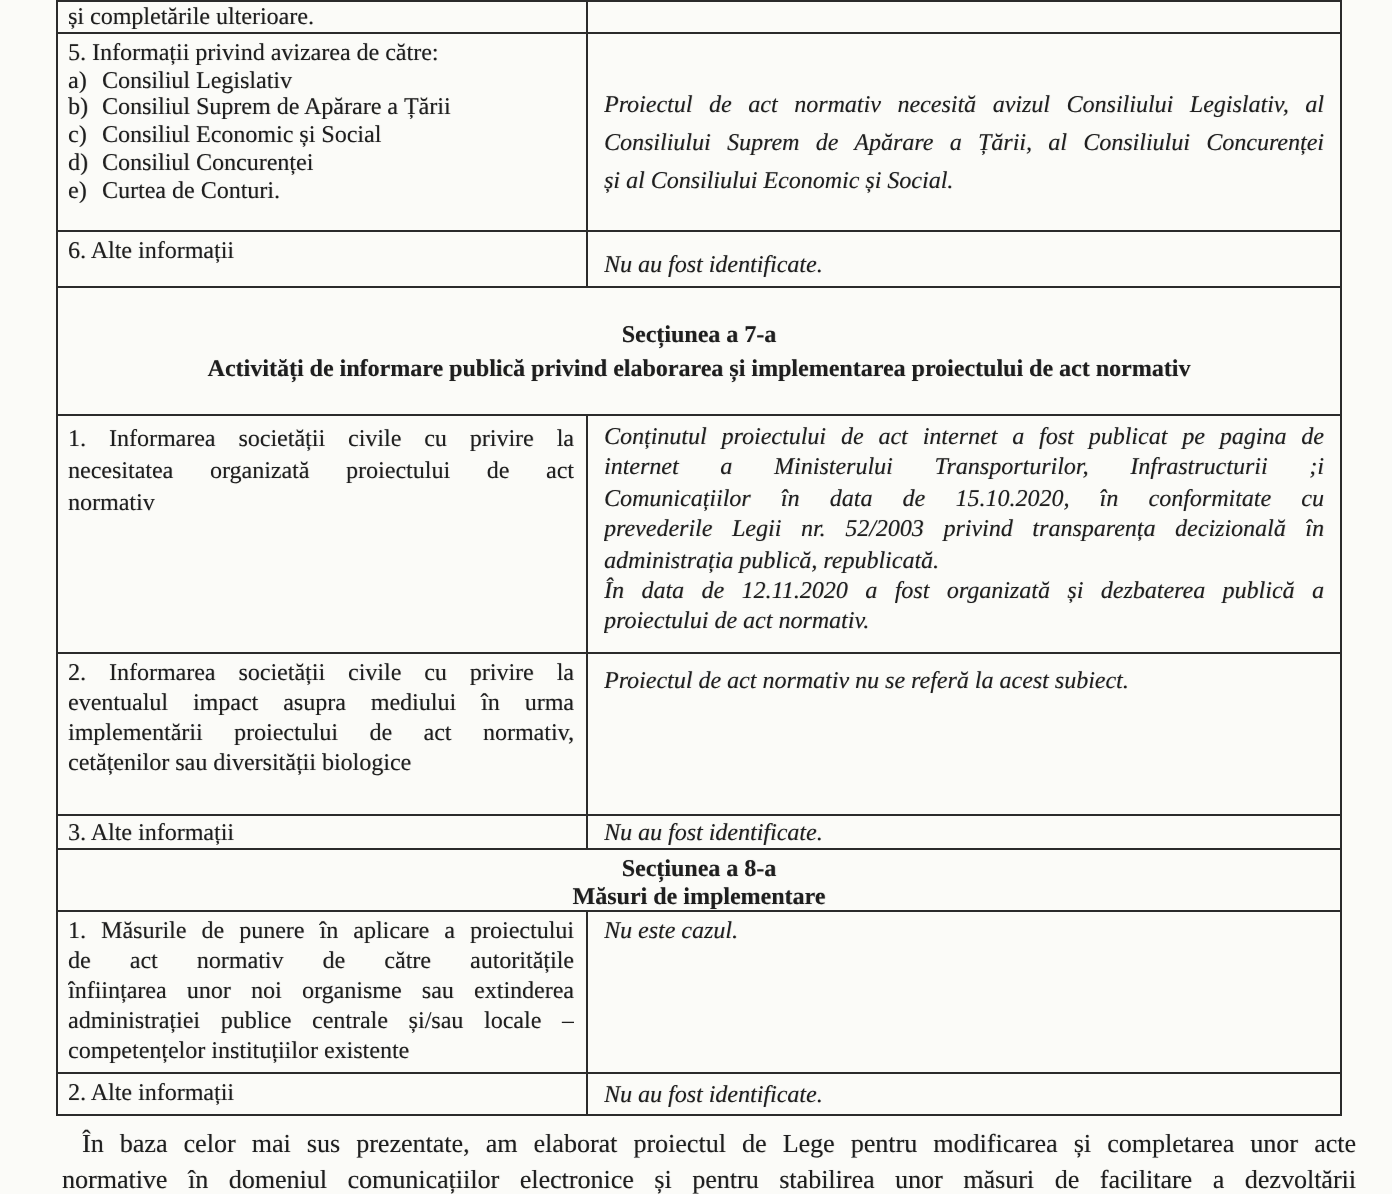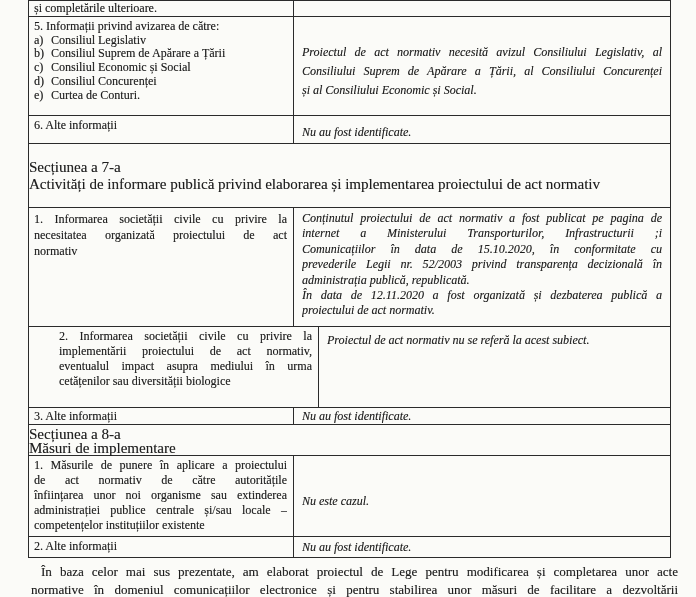--- a/index.html
+++ b/index.html
@@ -48,35 +48,35 @@
   
   .rowA{height:16px;}
   .rowA .c1{padding-top:1px;line-height:13px;}
   .row5{height:99px;}
   .row5 .c1{padding-top:3px;line-height:13.7px;}
   .row5 .c2{padding-top:26px;line-height:19px;}
   .row6{height:28px;justify-content:center;}
   .row6 .c2{padding-top:9px;}
   .sechdr{
     border-bottom:1px solid var(--border);
-    font-weight:normal;font-size:15px;
+    text-align:center;font-weight:bold;font-size:12px;
   }
   .sec7{height:64px;padding-top:15px;line-height:17px;}
   .sec8{height:31px;padding-top:2px;line-height:14px;}
   .r71{height:119px;}
   .r71 .c1{padding-top:4px;line-height:15.8px;}
   .r71 .c2{padding-top:3px;line-height:15.4px;}
   .r72{height:81px;}
-  .r72 .c1{padding-top:2px;line-height:15px;margin-left:25px;}
+  .r72 .c1{padding-top:2px;line-height:15px;}
   .r72 .c2{padding-top:6px;}
   .r73{height:17px;}
   .r73 .c1,.r73 .c2{padding-top:1px;line-height:14px;}
   .r81{height:81px;}
   .r81 .c1{padding-top:2px;line-height:15px;}
-  .r81 .c2{padding-top:2px;margin-top:36px;}
+  .r81 .c2{padding-top:2px;}
   .r82{height:21px;}
   .r82 .c1{padding-top:2px;}
   .r82 .c2{padding-top:3px;}
   
   .li{display:flex;}
   .li .ltr{width:17px;flex:0 0 17px;}
   
   .closing{
     position:absolute;left:31px;top:563px;
     width:647px;
@@ -143,35 +143,35 @@
       <div>Activități de informare publică privind elaborarea și implementarea proiectului de act normativ</div>
     </div>
 
     <div class="r r71">
       <div class="c1">
         <div class="line jl">1. Informarea societății civile cu privire la</div>
         <div class="line jl">necesitatea organizată proiectului de act</div>
         <div class="line">normativ</div>
       </div>
       <div class="c2">
-        <div class="line jl">Conținutul proiectului de act normativ a fost publicat pe pagina de</div>
+        <div class="line jl">Conținutul proiectului de act internet a fost publicat pe pagina de</div>
         <div class="line jl">internet a Ministerului Transporturilor, Infrastructurii ;i</div>
         <div class="line jl">Comunicațiilor în data de 15.10.2020, în conformitate cu</div>
         <div class="line jl">prevederile Legii nr. 52/2003 privind transparența decizională în</div>
         <div class="line">administrația publică, republicată.</div>
         <div class="line jl">În data de 12.11.2020 a fost organizată și dezbaterea publică a</div>
         <div class="line">proiectului de act normativ.</div>
       </div>
     </div>
 
     <div class="r r72">
       <div class="c1">
         <div class="line jl">2. Informarea societății civile cu privire la</div>
+        <div class="line jl">eventualul impact asupra mediului în urma</div>
         <div class="line jl">implementării proiectului de act normativ,</div>
-        <div class="line jl">eventualul impact asupra mediului în urma</div>
         <div class="line">cetățenilor sau diversității biologice</div>
       </div>
       <div class="c2">
         <div class="line">Proiectul de act normativ nu se referă la acest subiect.</div>
       </div>
     </div>
 
     <div class="r r73">
       <div class="c1">
         <div class="line">3. Alte informații</div>

